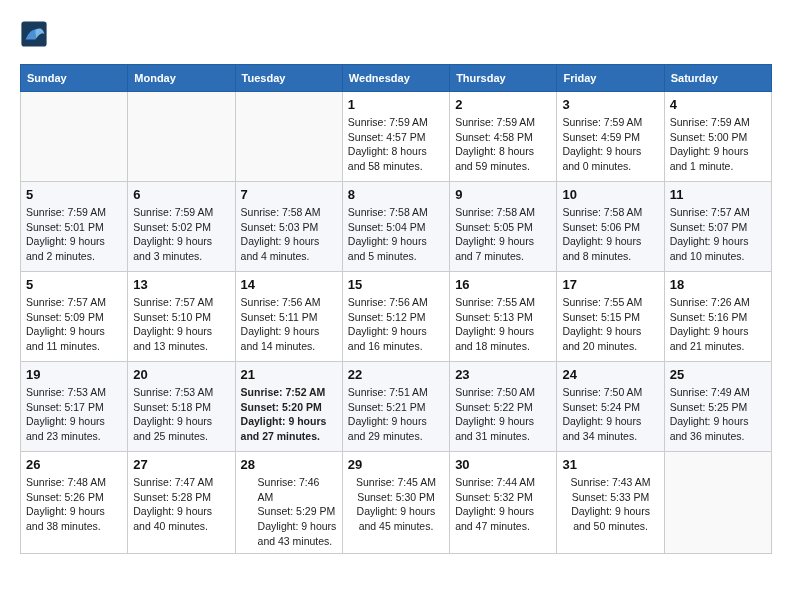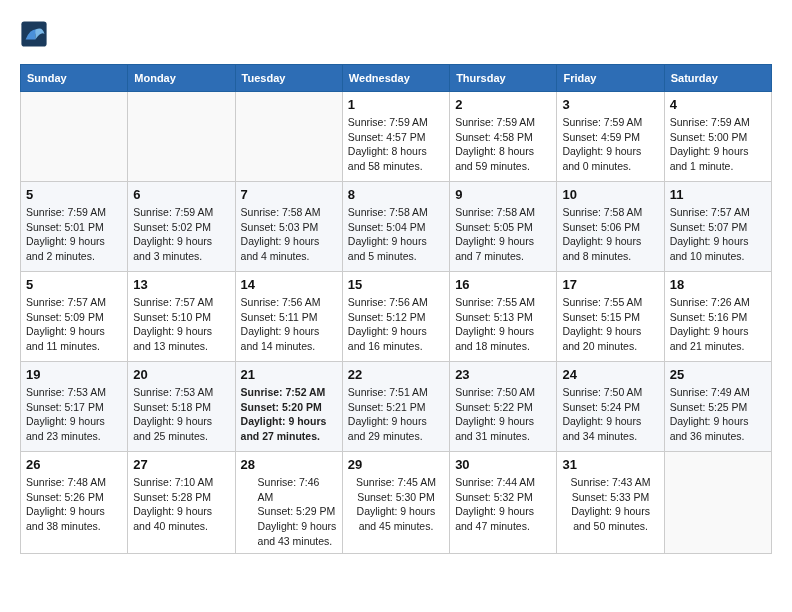--- a/index.html
+++ b/index.html
@@ -283,21 +283,21 @@
       </tr>
       <tr>
         <td>
           <div class="day-num">26</div>
           <div class="day-info" style="white-space: pre-line;">Sunrise: 7:48 AM
 Sunset: 5:26 PM
 Daylight: 9 hours and 38 minutes.</div>
         </td>
         <td>
           <div class="day-num">27</div>
-          <div class="day-info" style="white-space: pre-line;">Sunrise: 7:10 AM
+          <div class="day-info" style="white-space: pre-line;">Sunrise: 7:47 AM
 Sunset: 5:28 PM
 Daylight: 9 hours and 40 minutes.</div>
         </td>
         <td>
           <div class="day-num">28</div>
           <div class="day-info" style="white-space: pre-line; margin-left: 17px;">Sunrise: 7:46 AM
 Sunset: 5:29 PM
 Daylight: 9 hours and 43 minutes.</div>
         </td>
         <td>

